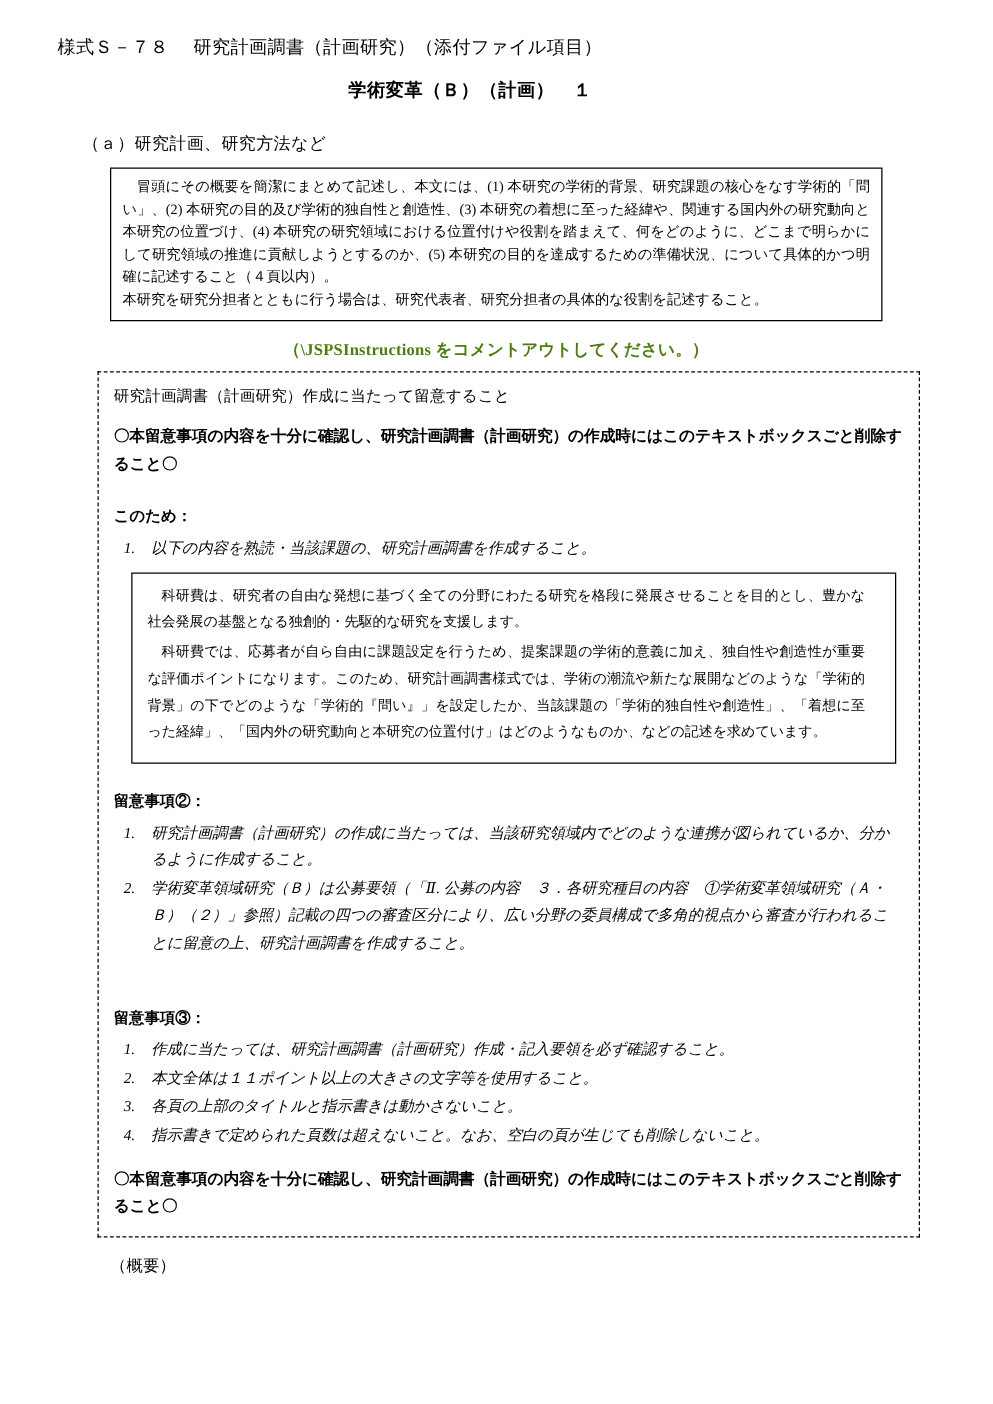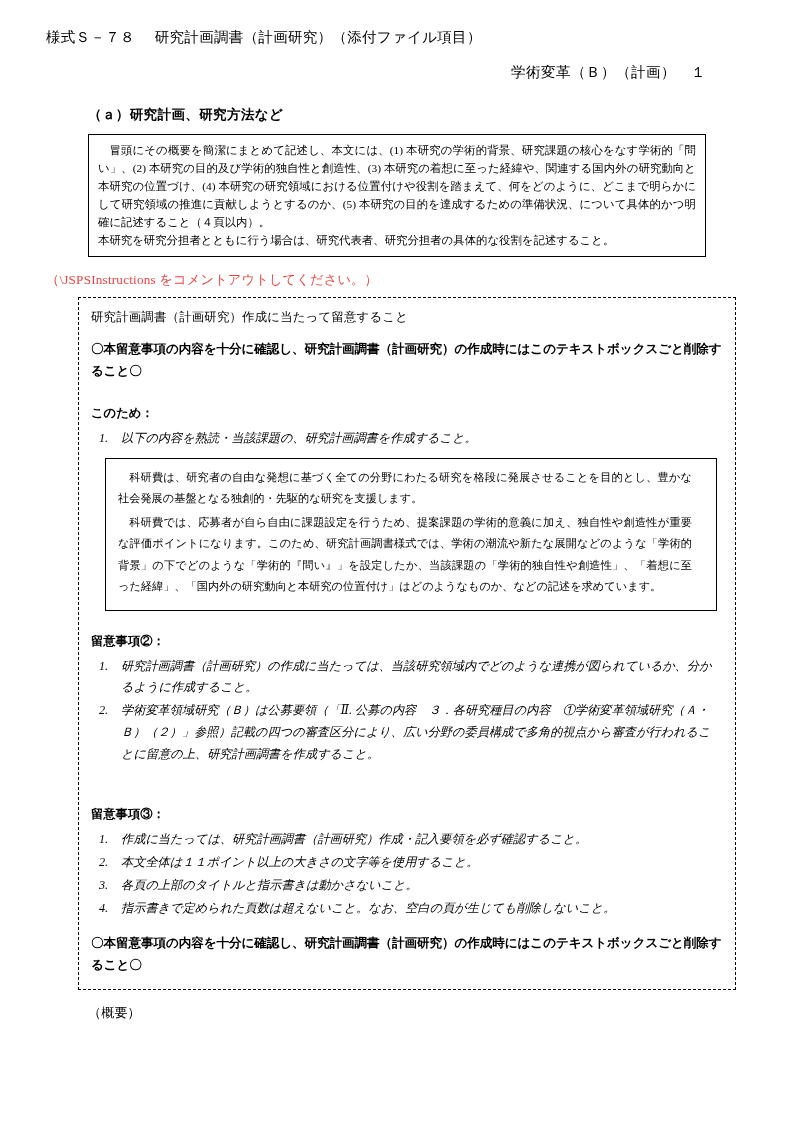--- a/index.html
+++ b/index.html
@@ -23,53 +23,54 @@
 
   
   .form-header {
     font-size: 14.5px;
     letter-spacing: 0.3px;
     white-space: nowrap;
   }
   .form-header .num { margin-right: 16px; }
   .doc-category {
     margin-top: 16px;
-    text-align: right;
+    text-align: center;
     font-size: 14.5px;
-    font-weight: normal;
+    font-weight: bold;
     padding-right: 42px;
     letter-spacing: 0.5px;
   }
 
   
   .section-a-title {
     margin-top: 24px;
-    margin-left: 42px;
+    margin-left: 20px;
     font-size: 13.5px;
-    font-weight: bold;
+    font-weight: normal;
     letter-spacing: 0.4px;
   }
   .instruction-box {
     margin: 10px 42px 0 42px;
     border: 1.6px solid #000;
     padding: 6px 9px 7px 9px;
     font-size: 11.4px;
     line-height: 1.58;
     text-align: justify;
   }
   .instruction-box p { margin: 0; }
   .indent1 { text-indent: 1em; }
 
   
   .jsps-comment {
     margin: 14px 0 8px 0;
-    text-align: left;
-    color: #ef4444;
+    text-align: center;
+    color: #4d7c0f;
     font-size: 13.2px;
     letter-spacing: 0.2px;
+    font-weight: bold;
   }
 
   
   .notice-box {
     margin: 0 12px 0 32px;
     border: 1.3px dashed #000;
     padding: 9px 12px 12px 12px;
     font-size: 12.1px;
     line-height: 1.72;
   }

